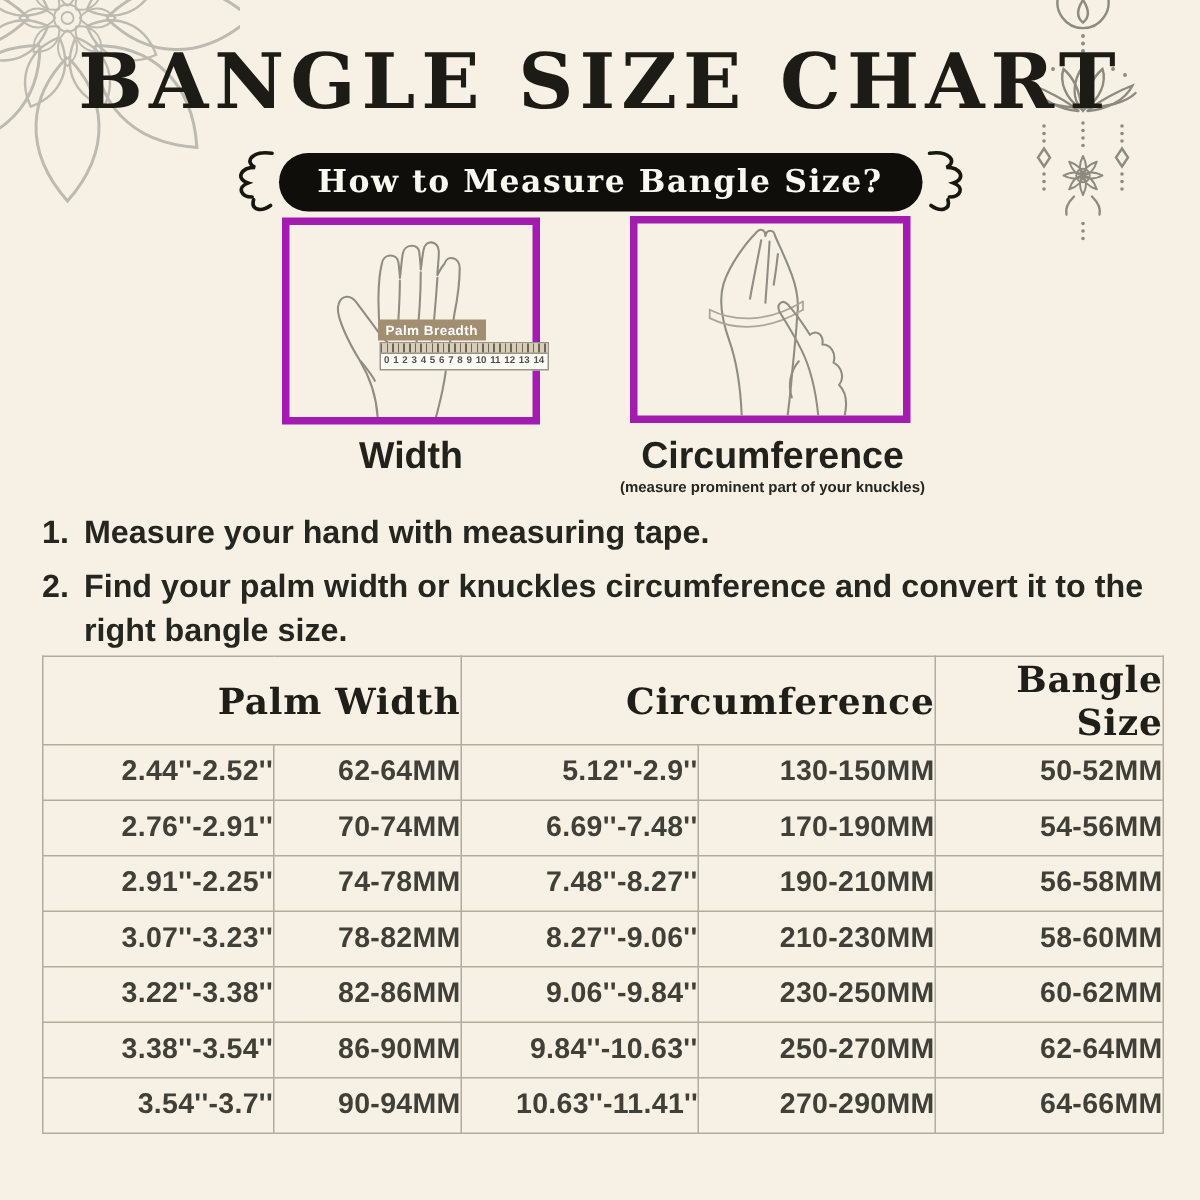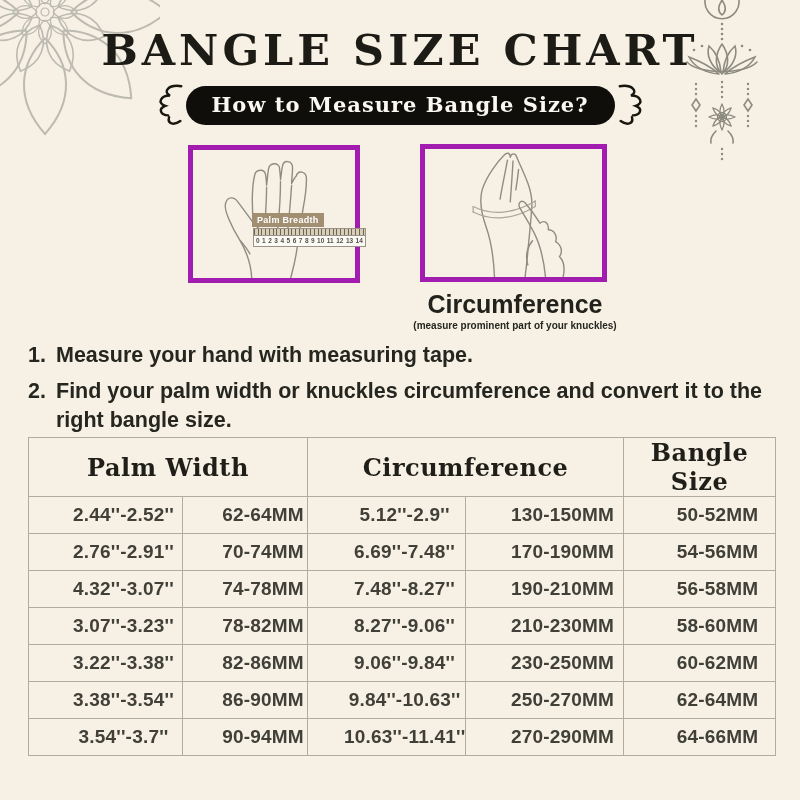--- a/index.html
+++ b/index.html
@@ -10,23 +10,23 @@
   *{margin:0;padding:0;box-sizing:border-box;}
   html,body{width:800px;height:800px;}
   body{font-family:"Liberation Sans",sans-serif;}
   .page{position:relative;width:800px;height:800px;background:var(--bg);overflow:hidden;}
 
   .deco-mandala{position:absolute;left:0;top:0;width:160px;height:150px;}
   .deco-lotus{position:absolute;right:16px;top:0;width:120px;height:175px;}
 
   .title{position:absolute;top:25px;left:0;right:0;text-align:center;
     font-family:"DejaVu Serif","Liberation Serif",serif;font-weight:600;
-    font-size:43px;letter-spacing:4px;color:var(--ink);}
-
-  .banner-row{position:absolute;top:84px;left:0;right:0;height:42px;
+    font-size:51px;letter-spacing:4px;color:var(--ink);}
+
+  .banner-row{position:absolute;top:100px;left:0;right:0;height:42px;
     display:flex;align-items:center;justify-content:center;}
   .pill{background:var(--banner_bg);color:var(--banner_text);
     font-family:"DejaVu Serif","Liberation Serif",serif;font-weight:700;
     font-size:21px;letter-spacing:1px;padding:6px 26px 8px;border-radius:21px;}
   .flourish{width:32px;height:44px;}
   .flip{transform:scaleX(-1);}
 
   .illus-box{position:absolute;border:5px solid #a21caf;}
   .box-width{left:188px;top:145px;width:172px;height:138px;}
   .box-circ{left:420px;top:144px;width:187px;height:138px;}
@@ -47,21 +47,21 @@
   .cap-circ{left:360px;top:290px;width:310px;}
   .subcap{font-size:10px;font-weight:700;margin-top:1px;color:#262520;}
 
   .instructions{position:absolute;left:28px;top:341px;width:752px;
     font-size:21.5px;font-weight:700;color:#262620;line-height:1.36;}
   .inst{display:flex;margin-bottom:7px;}
   .inst .num{flex:0 0 28px;}
   .inst .txt{flex:1;}
 
   .size-table{position:absolute;left:28px;top:437px;width:747px;border-collapse:collapse;table-layout:fixed;}
-  .size-table th,.size-table td{border:1px solid var(--table_border);text-align:center;vertical-align:middle;}
+  .size-table th,.size-table td{border:1px solid var(--table_border);text-align:right;vertical-align:middle;}
   .size-table th{height:45px;font-family:"DejaVu Serif","Liberation Serif",serif;
     font-weight:600;font-size:24px;color:#1f1e18;letter-spacing:.5px;}
   .size-table td{height:37px;font-size:19px;font-weight:700;color:var(--cell_text);letter-spacing:.2px;padding-left:36px;}
 </style>
 </head>
 <body>
 
 <div class="page">
 
   <svg class="deco-mandala" viewBox="0 0 160 150">
@@ -234,20 +234,21 @@
             <path d="M 117,56 L 117,62"></path>
         </g>
         <path d="M 128,138 C 126,118 122,103 116,91 C 110,79 104,70 100,63 C 98,58 102,54 106,58
                  C 112,65 117,72 122,80 C 127,76 132,80 131,87 C 137,87 141,93 139,100
                  C 145,103 147,111 143,116 C 148,121 149,129 147,138"></path>
         <path d="M 114,99 C 108,106 106,116 109,125"></path>
       </g>
     </svg>
   </div>
 
+  <div class="caption cap-width">Width</div>
   <div class="caption cap-circ">
     <div>Circumference</div>
     <div class="subcap">(measure prominent part of your knuckles)</div>
   </div>
 
   <div class="instructions">
     <div class="inst">
       <span class="num">1.</span>
       <span class="txt">Measure your hand with measuring tape.</span>
     </div>
@@ -281,21 +282,21 @@
         <td>50-52MM</td>
       </tr>
       <tr>
         <td>2.76''-2.91''</td>
         <td>70-74MM</td>
         <td>6.69''-7.48''</td>
         <td>170-190MM</td>
         <td>54-56MM</td>
       </tr>
       <tr>
-        <td>4.32''-3.07''</td>
+        <td>2.91''-2.25''</td>
         <td>74-78MM</td>
         <td>7.48''-8.27''</td>
         <td>190-210MM</td>
         <td>56-58MM</td>
       </tr>
       <tr>
         <td>3.07''-3.23''</td>
         <td>78-82MM</td>
         <td>8.27''-9.06''</td>
         <td>210-230MM</td>

